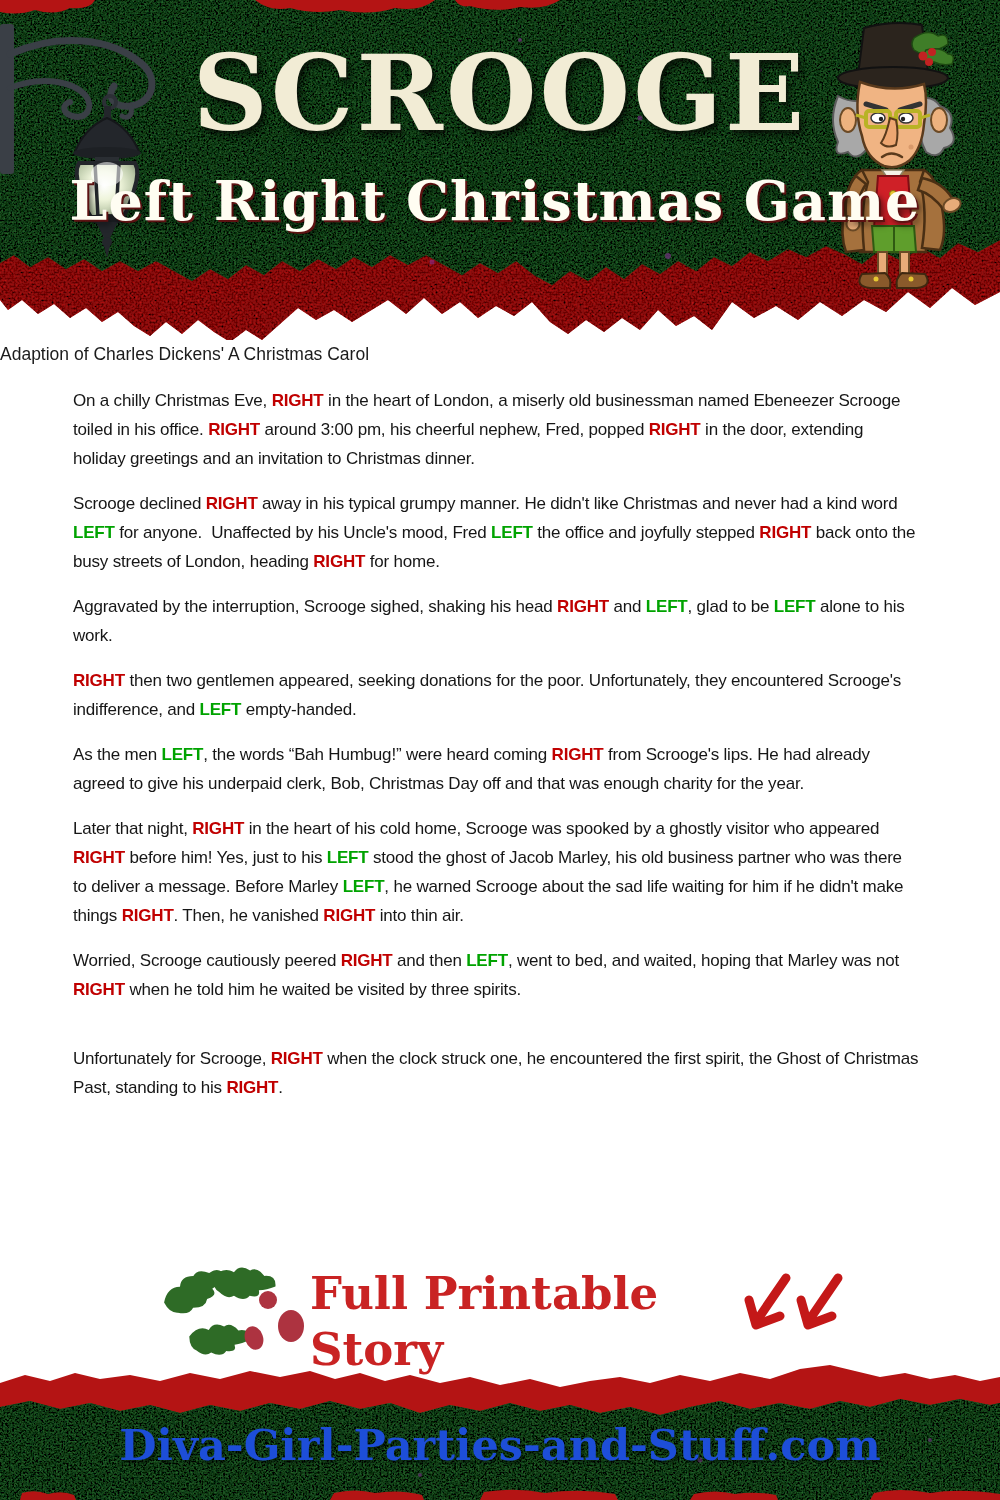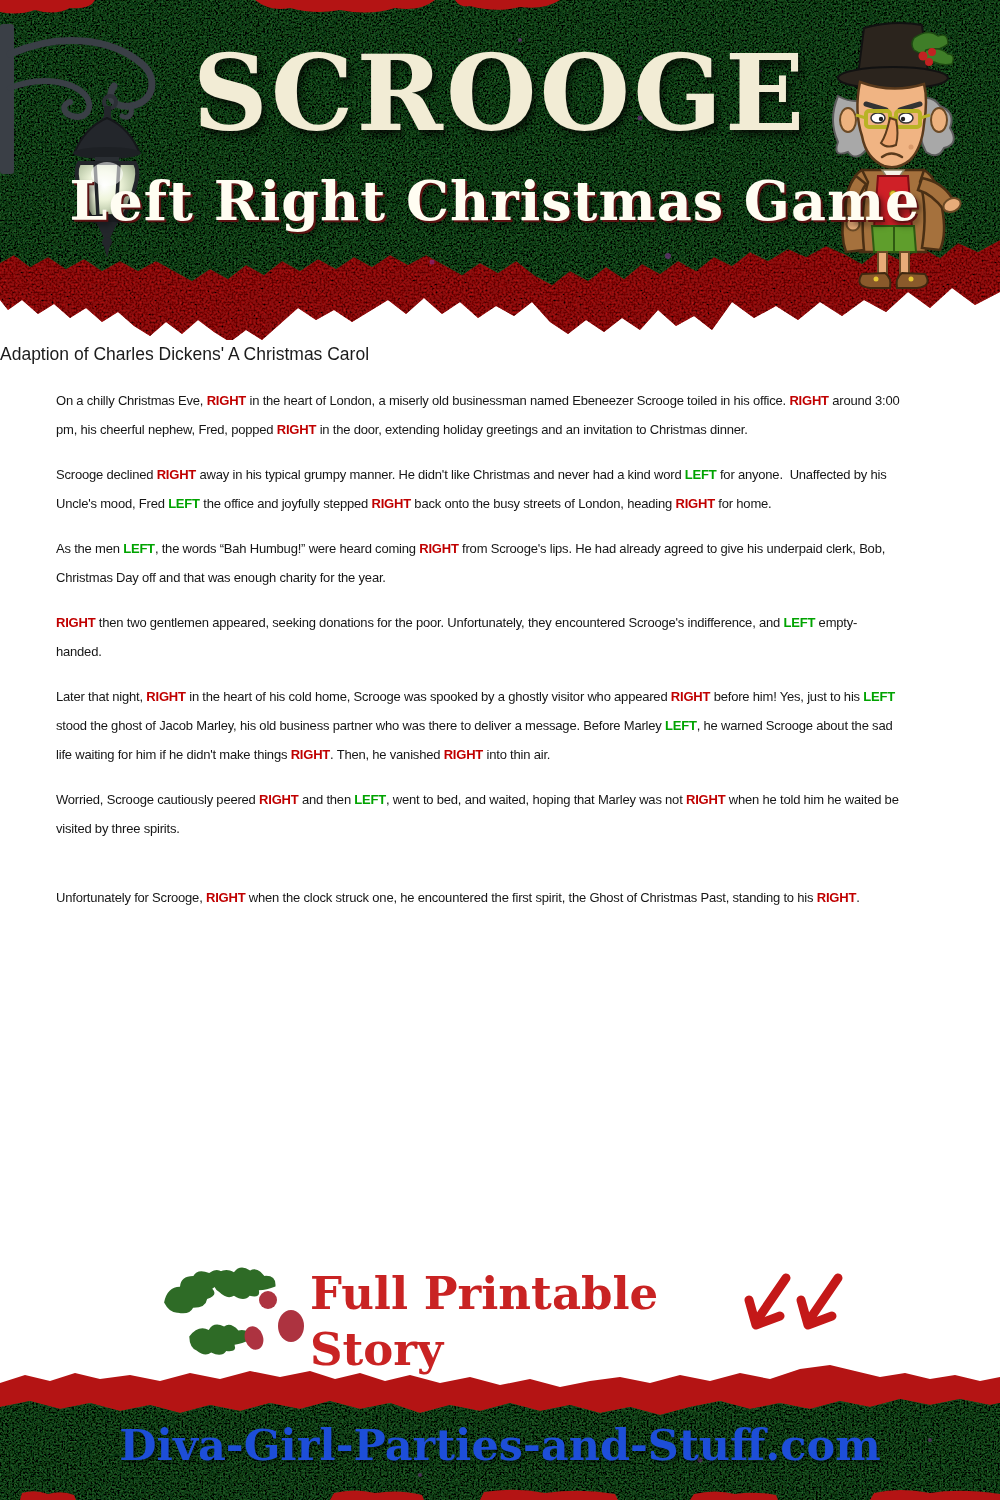--- a/index.html
+++ b/index.html
@@ -24,22 +24,22 @@
     letter-spacing:1px;color:#fffdf2;
     text-shadow:2px 2px 0 #5d1212, 4px 5px 6px rgba(0,0,0,.55);
     pointer-events:none;
     margin-top:7px;
   }
   .subtitle{
     position:absolute;top:344px;left:0;width:1000px;text-align:left;
     font-size:17.5px;color:#1b1b1b;
   }
   .story{
-    position:absolute;top:386px;left:56px;width:846px;
-    font-size:13px;line-height:29px;color:#161616;
+    position:absolute;top:386px;left:73px;width:846px;
+    font-size:17px;line-height:29px;color:#161616;
     letter-spacing:-0.2px;
   }
   .story p{margin:0 0 16px 0;white-space:pre-wrap;}
   .story p:last-child{margin-top:40px;}
   .kw{font-weight:bold;}
   .kw.right{color:var(--right-color,#c00000);}
   .kw.left{color:var(--left-color,#00a300);}
   .holly-svg{position:absolute;left:138px;top:1256px;}
   .promo{
     position:absolute;left:310px;top:1266px;width:440px;text-align:left;
@@ -200,22 +200,23 @@
   </svg>
 
   <div class="hdr-title">SCROOGE</div>
   <div class="hdr-tagline">Left Right Christmas Game</div>
 
   <div class="subtitle">Adaption of Charles Dickens' A Christmas Carol</div>
 
   <div class="story">
       <p><span>On a chilly Christmas Eve, </span><span class="kw right">RIGHT</span><span> in the heart of London, a miserly old businessman named Ebeneezer Scrooge toiled in his office. </span><span class="kw right">RIGHT</span><span> around 3:00 pm, his cheerful nephew, Fred, popped </span><span class="kw right">RIGHT</span><span> in the door, extending holiday greetings and an invitation to Christmas dinner.</span></p>
       <p><span>Scrooge declined </span><span class="kw right">RIGHT</span><span> away in his typical grumpy manner. He didn't like Christmas and never had a kind word </span><span class="kw left">LEFT</span><span> for anyone.  Unaffected by his Uncle's mood, Fred </span><span class="kw left">LEFT</span><span> the office and joyfully stepped </span><span class="kw right">RIGHT</span><span> back onto the busy streets of London, heading </span><span class="kw right">RIGHT</span><span> for home.</span></p>
+      <p><span>Aggravated by the interruption, Scrooge sighed, shaking his head </span><span class="kw right">RIGHT</span><span> and </span><span class="kw left">LEFT</span><span>, glad to be </span><span class="kw left">LEFT</span><span> alone to his work.</span></p>
+      <p><span class="kw right">RIGHT</span><span> then two gentlemen appeared, seeking donations for the poor. Unfortunately, they encountered Scrooge's indifference, and </span><span class="kw left">LEFT</span><span> empty-handed.</span></p>
       <p><span>As the men </span><span class="kw left">LEFT</span><span>, the words “Bah Humbug!” were heard coming </span><span class="kw right">RIGHT</span><span> from Scrooge's lips. He had already agreed to give his underpaid clerk, Bob, Christmas Day off and that was enough charity for the year.</span></p>
-      <p><span class="kw right">RIGHT</span><span> then two gentlemen appeared, seeking donations for the poor. Unfortunately, they encountered Scrooge's indifference, and </span><span class="kw left">LEFT</span><span> empty-handed.</span></p>
       <p><span>Later that night, </span><span class="kw right">RIGHT</span><span> in the heart of his cold home, Scrooge was spooked by a ghostly visitor who appeared </span><span class="kw right">RIGHT</span><span> before him! Yes, just to his </span><span class="kw left">LEFT</span><span> stood the ghost of Jacob Marley, his old business partner who was there to deliver a message. Before Marley </span><span class="kw left">LEFT</span><span>, he warned Scrooge about the sad life waiting for him if he didn't make things </span><span class="kw right">RIGHT</span><span>. Then, he vanished </span><span class="kw right">RIGHT</span><span> into thin air.</span></p>
       <p><span>Worried, Scrooge cautiously peered </span><span class="kw right">RIGHT</span><span> and then </span><span class="kw left">LEFT</span><span>, went to bed, and waited, hoping that Marley was not </span><span class="kw right">RIGHT</span><span> when he told him he waited be visited by three spirits.</span></p>
       <p><span>Unfortunately for Scrooge, </span><span class="kw right">RIGHT</span><span> when the clock struck one, he encountered the first spirit, the Ghost of Christmas Past, standing to his </span><span class="kw right">RIGHT</span><span>.</span></p>
     </div>
 
   <svg class="holly-svg" width="210" height="120" viewBox="0 0 210 120">
     <g fill="#2e6b26">
       <path transform="translate(18,28) rotate(-18)" d="M2,20 Q10,6 22,10 Q26,0 38,4 Q44,-2 54,6 Q66,2 68,14 Q60,20 52,22 Q56,30 44,30 Q40,38 28,34 Q22,40 12,34 Q4,32 2,20 Z"></path>
       <path transform="translate(78,2) rotate(14) scale(0.95)" d="M2,20 Q10,6 22,10 Q26,0 38,4 Q44,-2 54,6 Q66,2 68,14 Q60,20 52,22 Q56,30 44,30 Q40,38 28,34 Q22,40 12,34 Q4,32 2,20 Z"></path>
       <path transform="translate(52,62) rotate(8) scale(0.92)" d="M2,20 Q10,6 22,10 Q26,0 38,4 Q44,-2 54,6 Q66,2 68,14 Q60,20 52,22 Q56,30 44,30 Q40,38 28,34 Q22,40 12,34 Q4,32 2,20 Z"></path>

